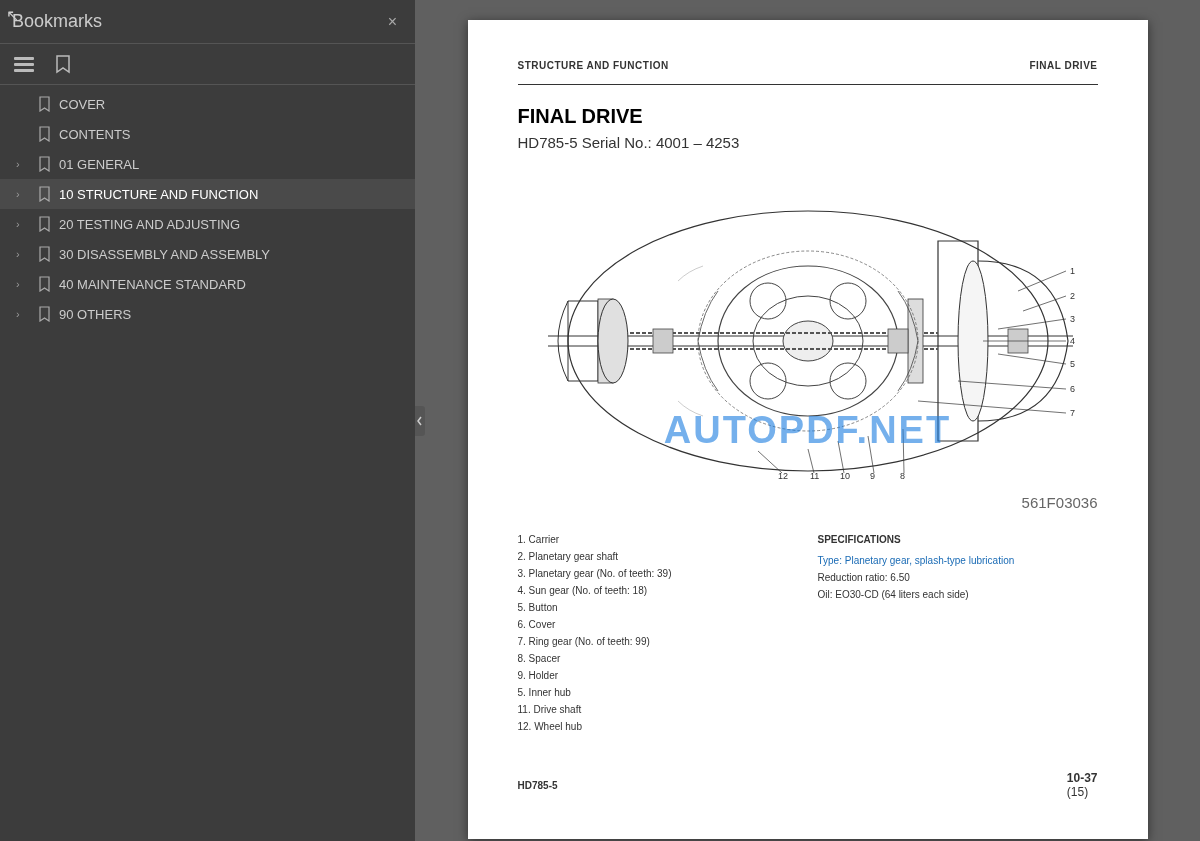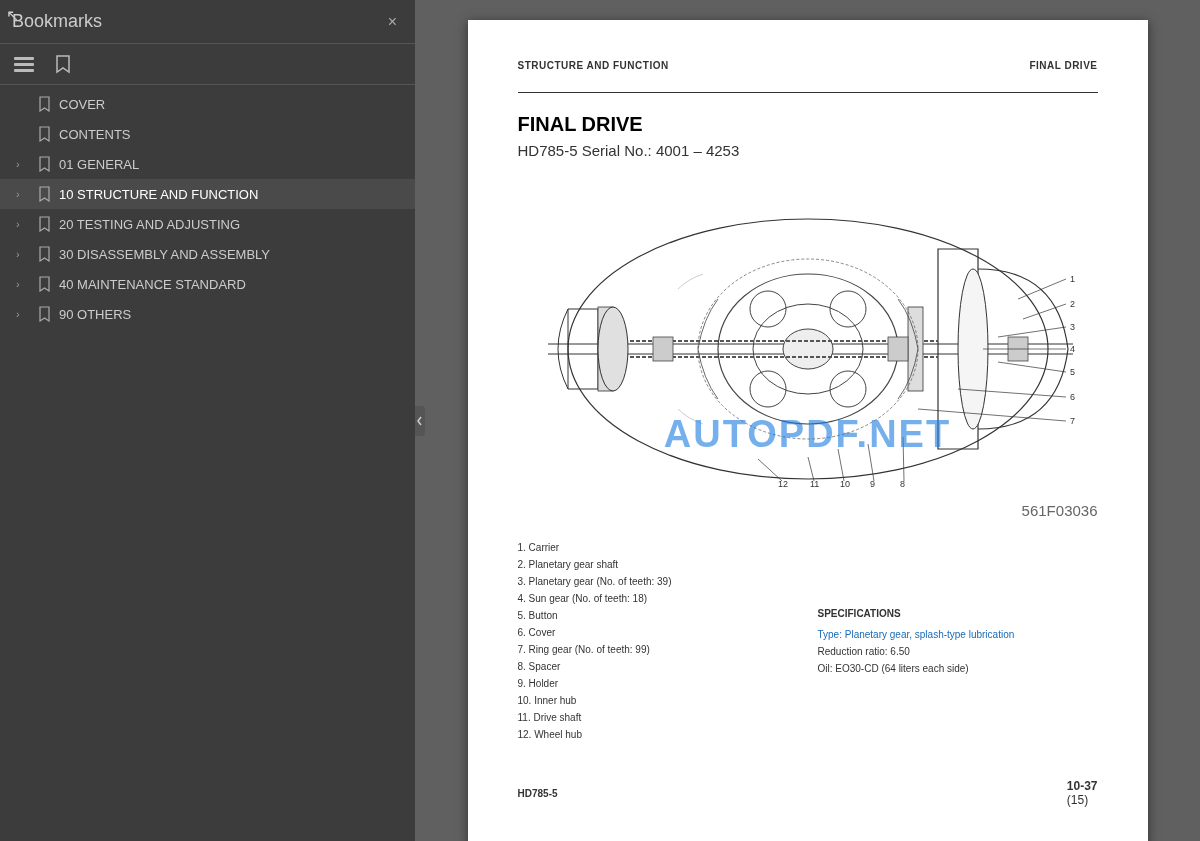--- a/index.html
+++ b/index.html
@@ -144,21 +144,21 @@
       padding: 40px 50px;
       position: relative;
       box-shadow: 0 2px 10px rgba(0,0,0,0.5);
     }
 
     .doc-header {
       display: flex;
       justify-content: space-between;
       align-items: center;
       border-bottom: 1px solid #333;
-      padding-bottom: 21px;
+      padding-bottom: 13px;
       margin-bottom: 20px;
     }
 
     .doc-header-left {
       font-size: 10px;
       font-weight: bold;
       color: #333;
       letter-spacing: 0.5px;
     }
 
@@ -208,21 +208,20 @@
       bottom: 0;
       right: 0;
       font-size: 15px;
       color: #666;
     }
 
     .content-grid {
       display: flex;
       gap: 20px;
       margin-top: 20px;
-      align-items: center;
     }
 
     .parts-list {
       flex: 1;
     }
 
     .parts-list p {
       font-size: 10px;
       color: #333;
       line-height: 1.7;
@@ -507,21 +506,21 @@
       <div class="parts-list">
         <p>1.  Carrier</p>
         <p>2.  Planetary gear shaft</p>
         <p>3.  Planetary gear (No. of teeth: 39)</p>
         <p>4.  Sun gear (No. of teeth: 18)</p>
         <p>5.  Button</p>
         <p>6.  Cover</p>
         <p>7.  Ring gear (No. of teeth: 99)</p>
         <p>8.  Spacer</p>
         <p>9.  Holder</p>
-        <p>10. Inner hub</p>
+        <p>5. Inner hub</p>
         <p>11. Drive shaft</p>
         <p>12. Wheel hub</p>
       </div>
       <div class="specs-section">
         <p class="specs-title">SPECIFICATIONS</p>
         <p style="color:#1a6bb5;">Type: Planetary gear, splash-type lubrication</p>
         <p>Reduction ratio: 6.50</p>
         <p>Oil: EO30-CD (64 liters each side)</p>
       </div>
     </div>

